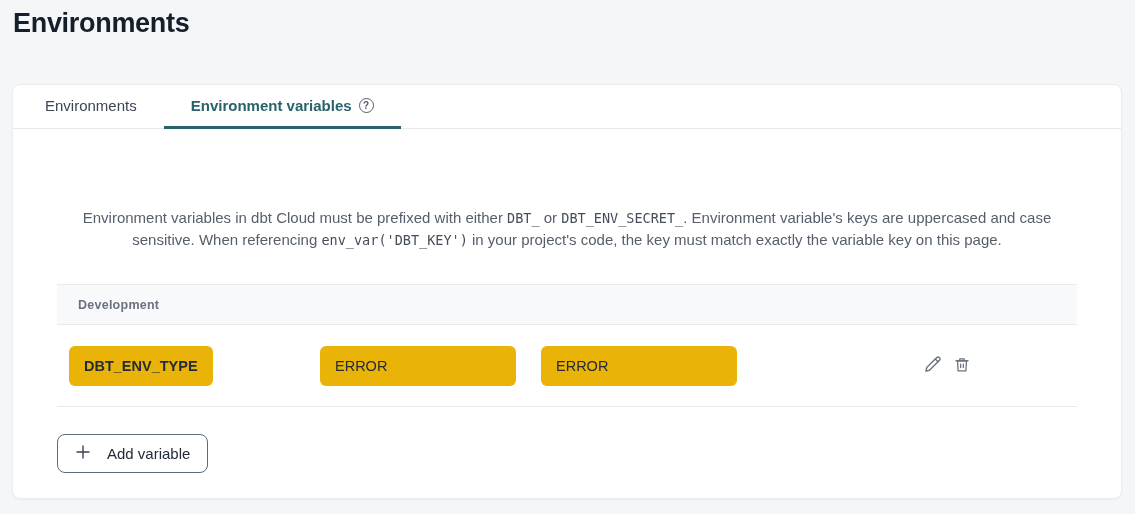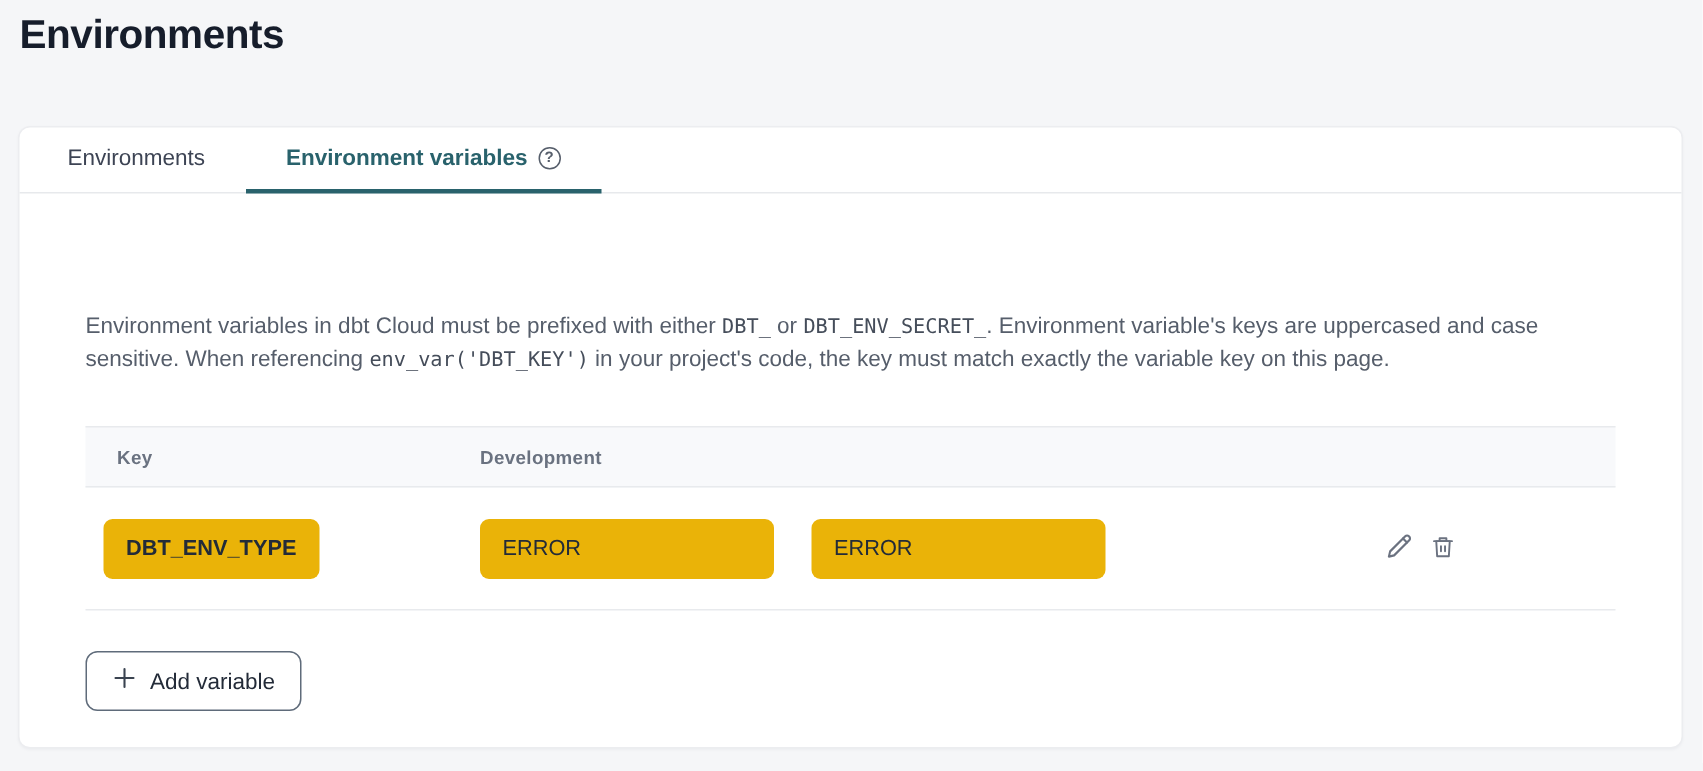--- a/index.html
+++ b/index.html
@@ -62,20 +62,21 @@
     font-weight: 600;
     color: #565e6b;
     line-height: 1;
   }
   .content { padding: 78px 44px 0 44px; }
   .description {
     font-size: 15px;
     line-height: 22px;
     color: #565e6b;
     max-width: 1024px;
+    text-align: center;
   }
   .description code {
     font-family: "DejaVu Sans Mono", monospace;
     font-size: 13.5px;
     color: #454d5a;
   }
   .env-table { margin-top: 33px; width: 100%; }
   .thead {
     display: grid;
     grid-template-columns: 263px 221px 223px 223px 1fr;
@@ -119,21 +120,21 @@
   }
   .icon-btn {
     background: none; border: none; padding: 0;
     cursor: pointer;
     display: inline-flex; align-items: center;
   }
   .add-btn {
     margin-top: 27px;
     display: inline-flex;
     align-items: center;
-    gap: 9px;
+    gap: 16px;
     background: #ffffff;
     border: 1px solid #5f6b7a;
     border-radius: 8px;
     padding: 9px 17px;
     font-family: "Liberation Sans", sans-serif;
     font-size: 15px;
     color: #232b38;
     cursor: pointer;
   }
 </style>
@@ -153,21 +154,20 @@
       <span class="help-icon">?</span>
     </div>
   </div>
 
   <div class="content">
 
     <p class="description"><span>Environment variables in dbt Cloud must be prefixed with either </span><code>DBT_</code><span> or </span><code>DBT_ENV_SECRET_</code><span>. Environment variable's keys are uppercased and case sensitive. When referencing </span><code>env_var('DBT_KEY')</code><span> in your project's code, the key must match exactly the variable key on this page.</span></p>
 
     <div class="env-table">
       <div class="thead">
-        <div class="th">Key</div>
         <div class="th">Development</div>
         <div class="th"></div>
       </div>
 
       <div class="trow">
         <div>
           <span class="pill key">DBT_ENV_TYPE</span>
         </div>
         <div>
           <span class="pill value">ERROR</span>

